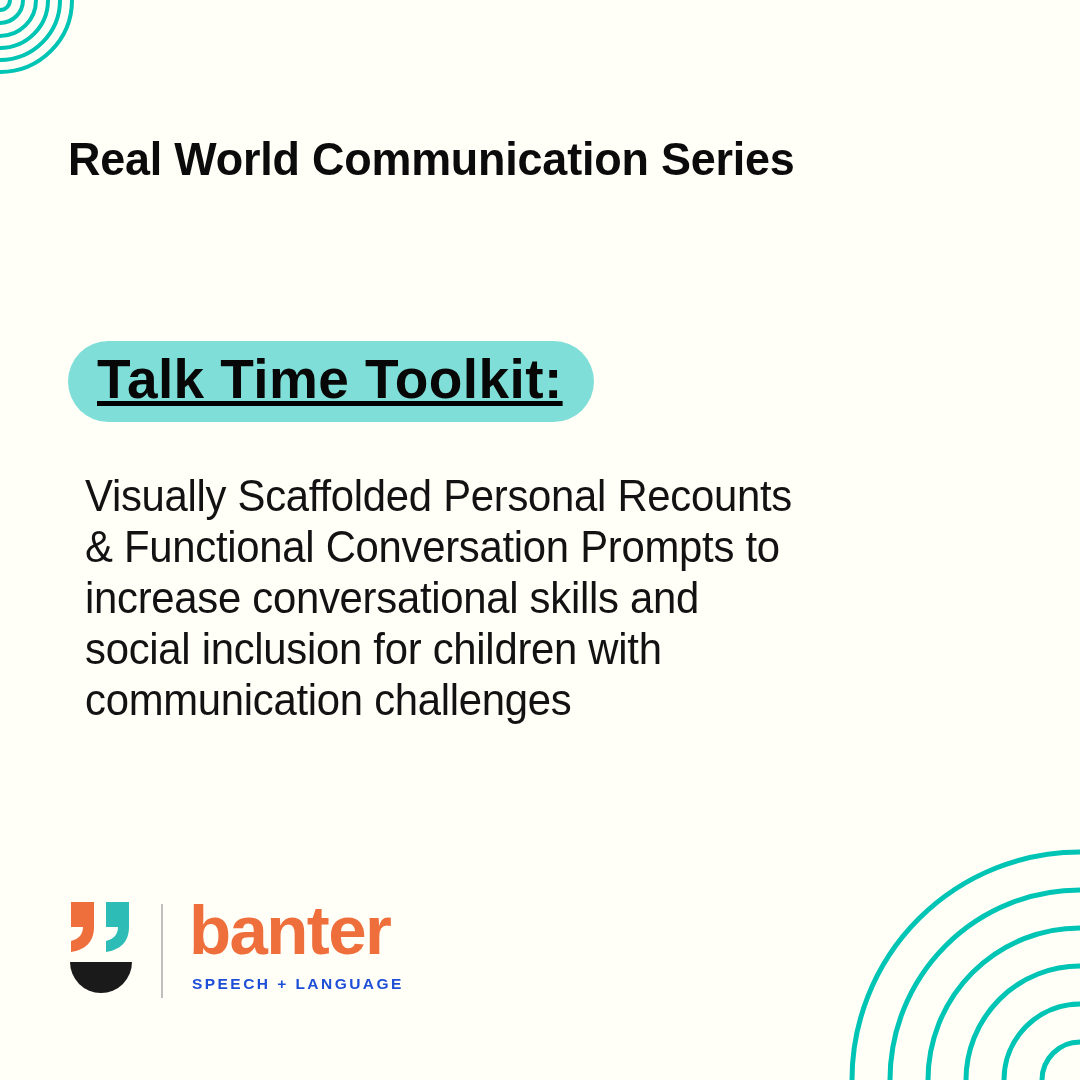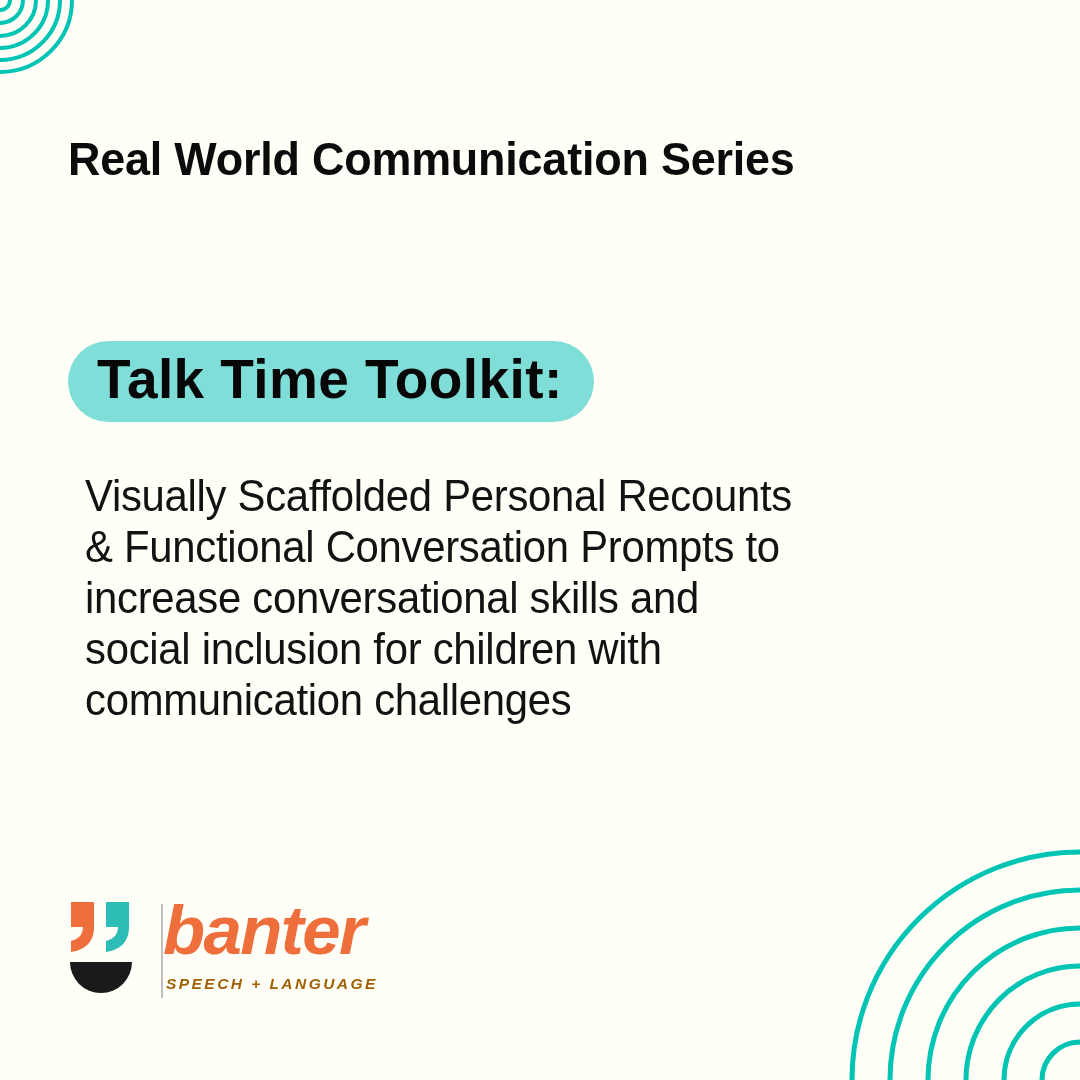--- a/index.html
+++ b/index.html
@@ -65,20 +65,21 @@
     position: absolute;
     left: 68px;
     top: 341px;
     height: 81px;
     padding: 0 31px 0 29px;
     background: #7FDFD8;
     border-radius: 41px;
     display: flex;
     align-items: center;
     box-sizing: border-box;
+    text-decoration: underline;
   }
   .toolkit-pill-label {
     font-size: 55px;
     font-weight: 700;
     color: #070707;
     letter-spacing: 0.4px;
     line-height: 1;
     white-space: nowrap;
     position: relative;
     top: -2px;
@@ -124,38 +125,38 @@
   }
   .logo-divider {
     width: 2px;
     height: 94px;
     background: #BFBFBF;
     margin-left: 25px;
     margin-top: 4px;
     flex: 0 0 auto;
   }
   .logo-text-block {
+    margin-left: 26px;
     display: flex;
     flex-direction: column;
     flex: 0 0 auto;
-    font-style: italic;
   }
   .logo-wordmark {
     font-size: 69px;
     line-height: 69px;
     font-weight: 700;
     color: #EF6F3C;
     letter-spacing: -1.6px;
     margin-top: -4px;
   }
   .logo-tagline {
     font-size: 15.5px;
     line-height: 18px;
     font-weight: 700;
-    color: #a16207;
+    color: #1d4ed8;
     letter-spacing: 2.45px;
     margin-top: 10px;
     margin-left: 3px;
   }
 </style>
 </head>
 <body>
 
 <div id="canvas">
 

